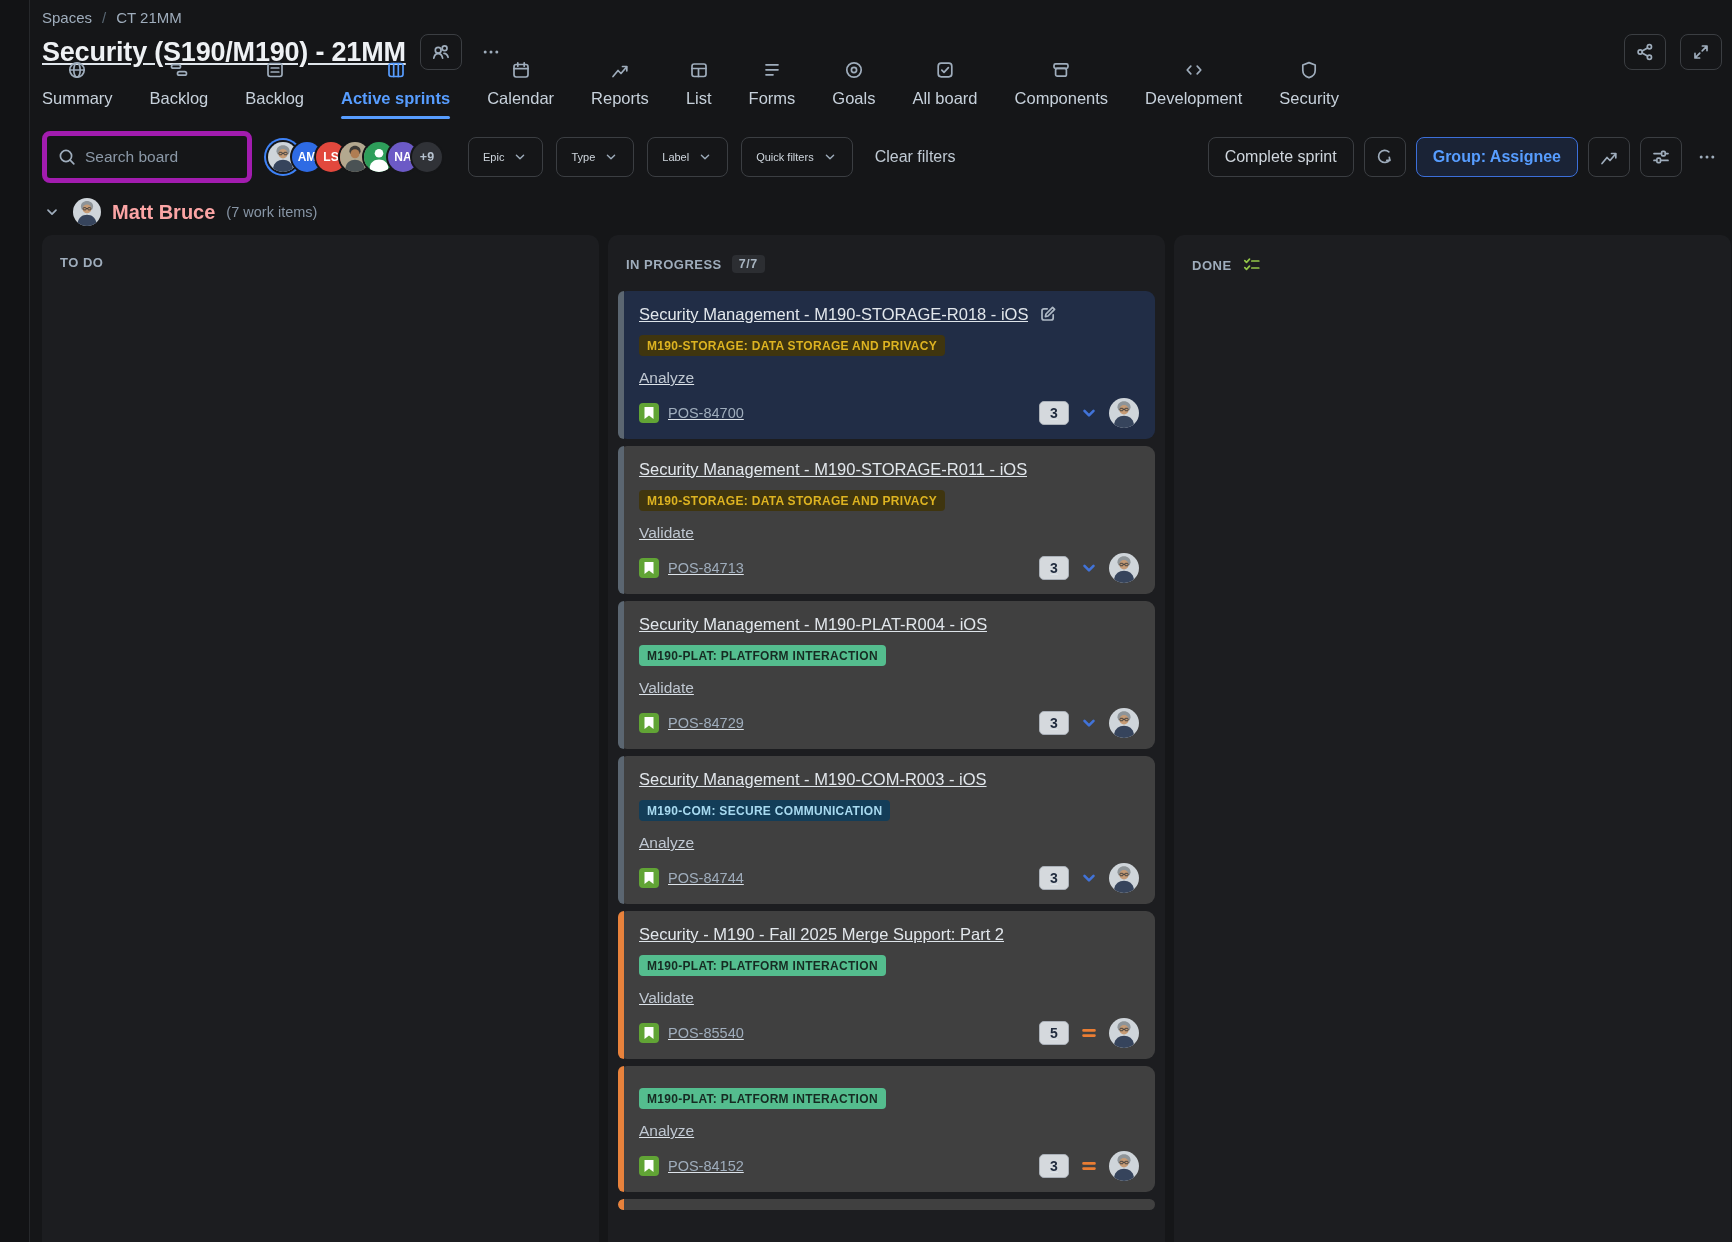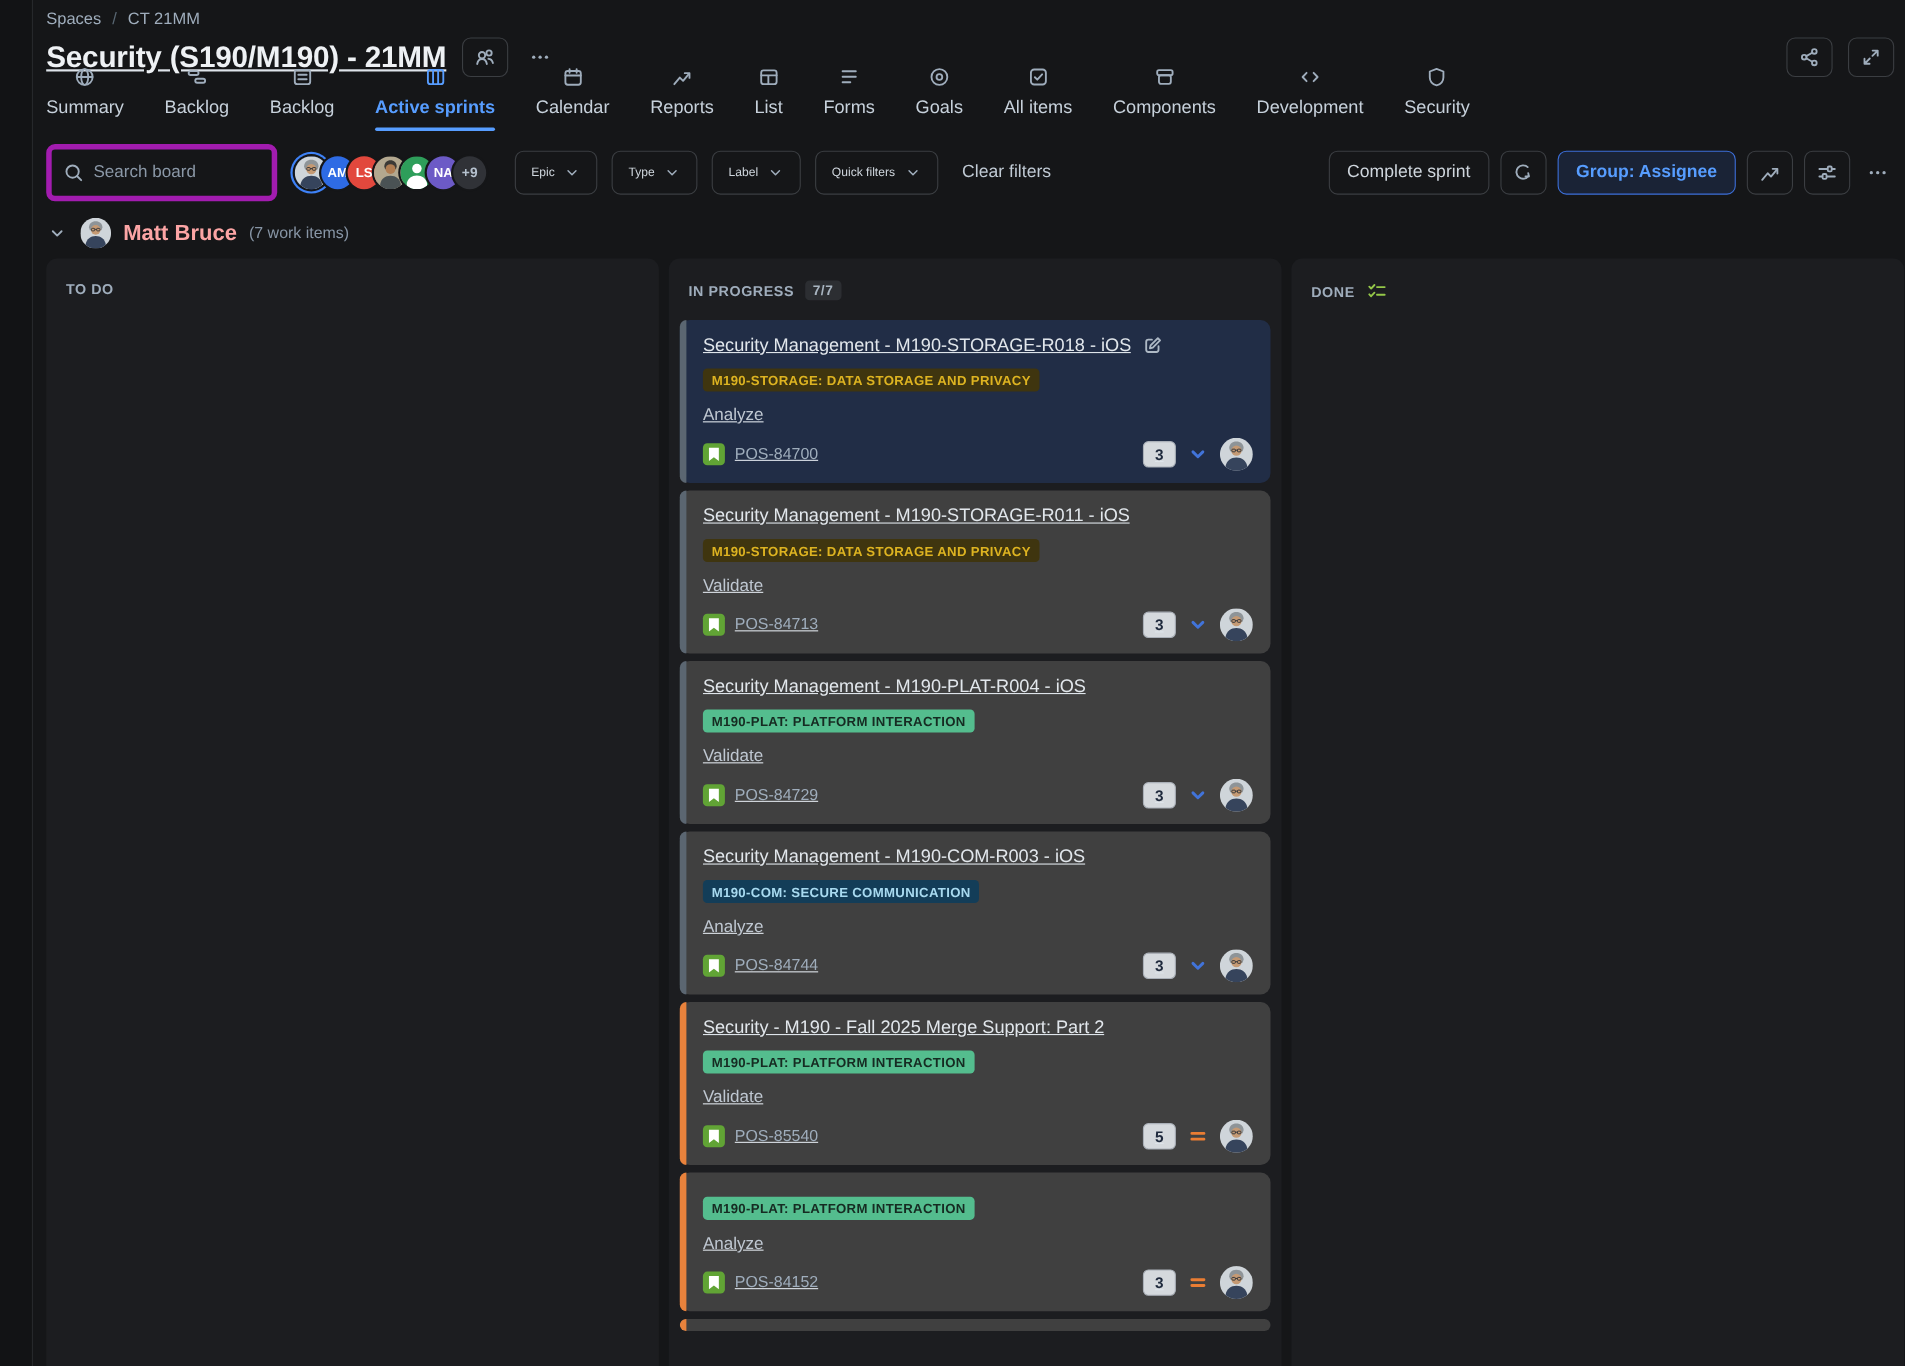--- a/index.html
+++ b/index.html
@@ -230,21 +230,21 @@
         </span>
         <span class="tab-label">Goals</span>
       </div>
       <div class="tab">
         <span class="icw">
           <svg class="ic" viewBox="0 0 20 20">
             <rect x="3.2" y="3.2" width="13.6" height="13.6" rx="3"></rect>
             <path d="M6.8 10.2l2.2 2.2 4.4-4.8"></path>
           </svg>
         </span>
-        <span class="tab-label">All items</span>
+        <span class="tab-label">All board</span>
       </div>
       <div class="tab">
         <span class="icw">
           <svg class="ic" viewBox="0 0 20 20">
             <rect x="3" y="3.8" width="14" height="4.6" rx="1.6"></rect>
             <rect x="4.6" y="8.4" width="10.8" height="7.8" rx="1.8"></rect>
           </svg>
         </span>
         <span class="tab-label">Components</span>
       </div>

